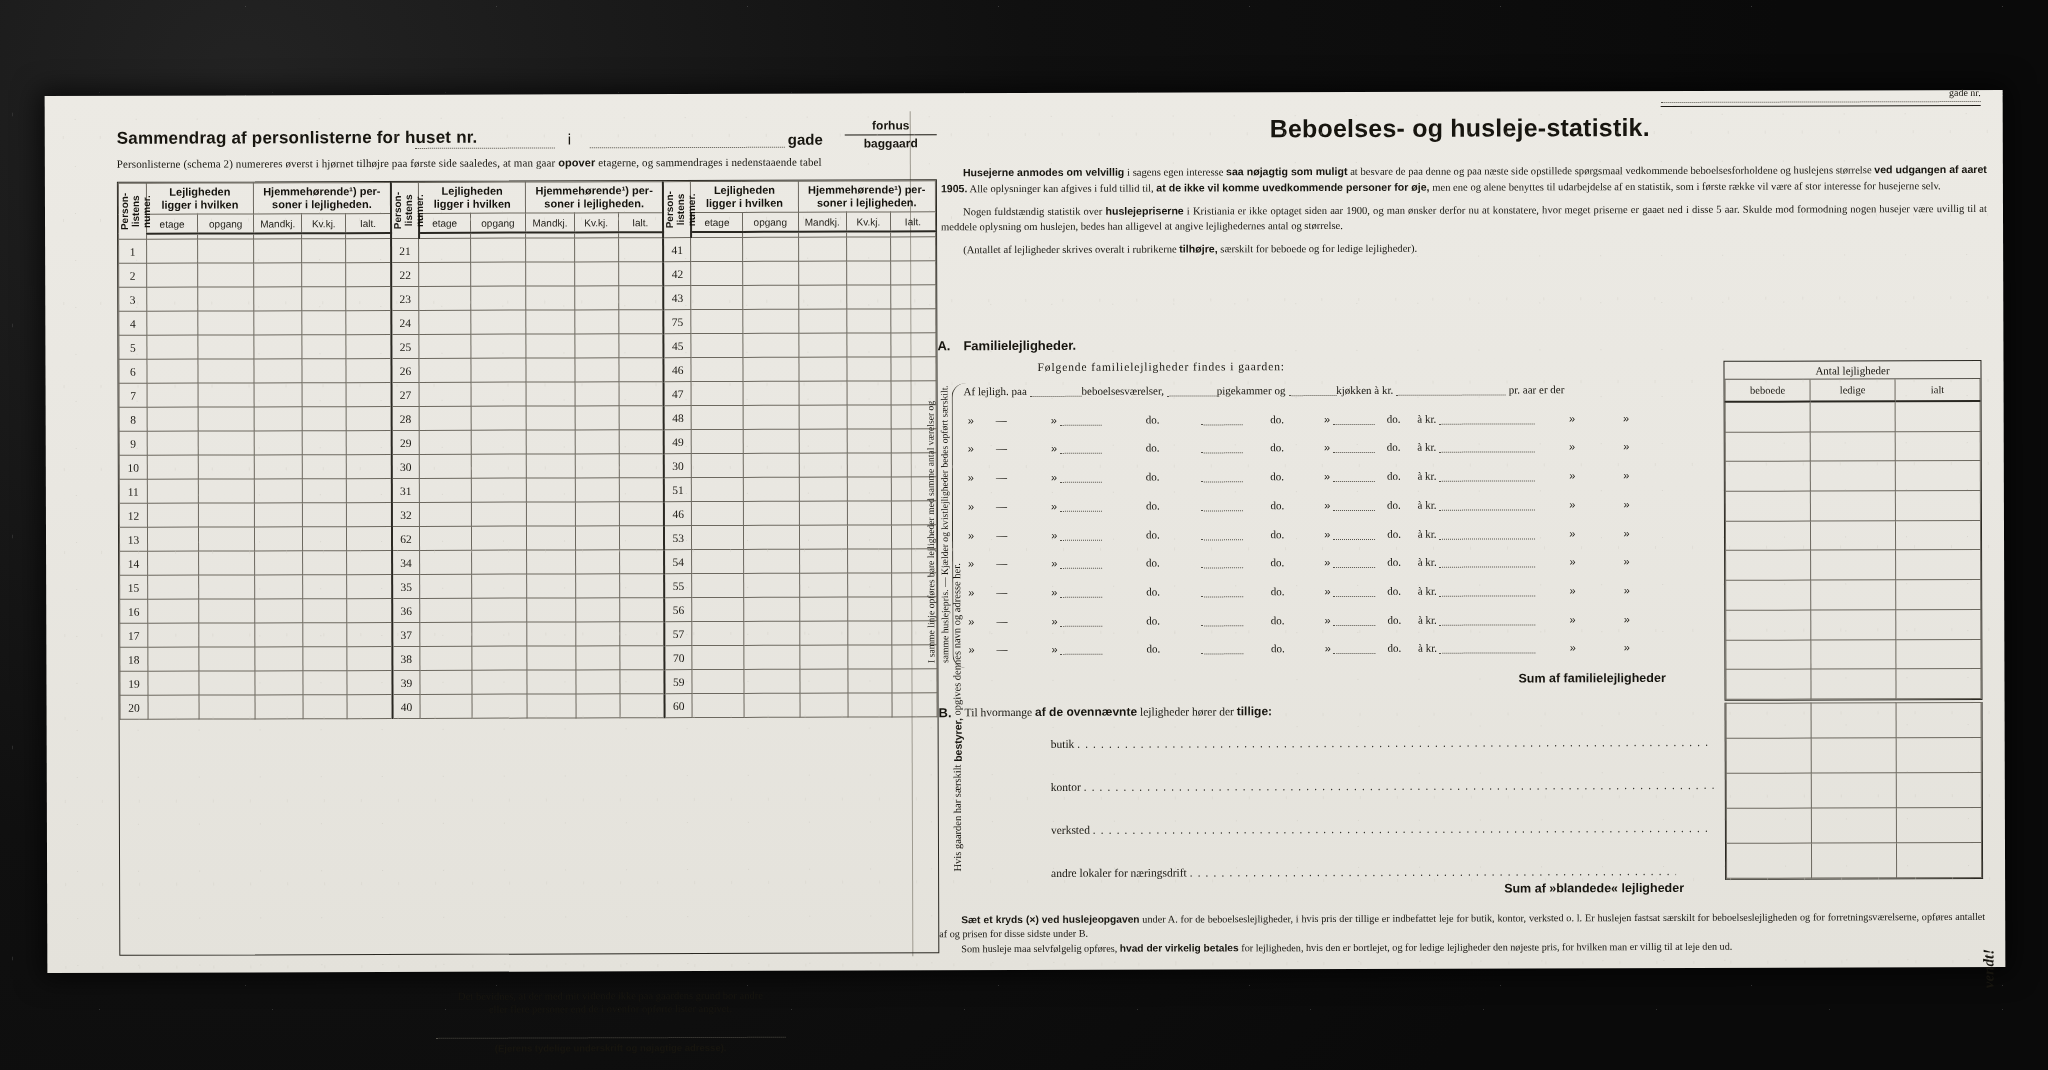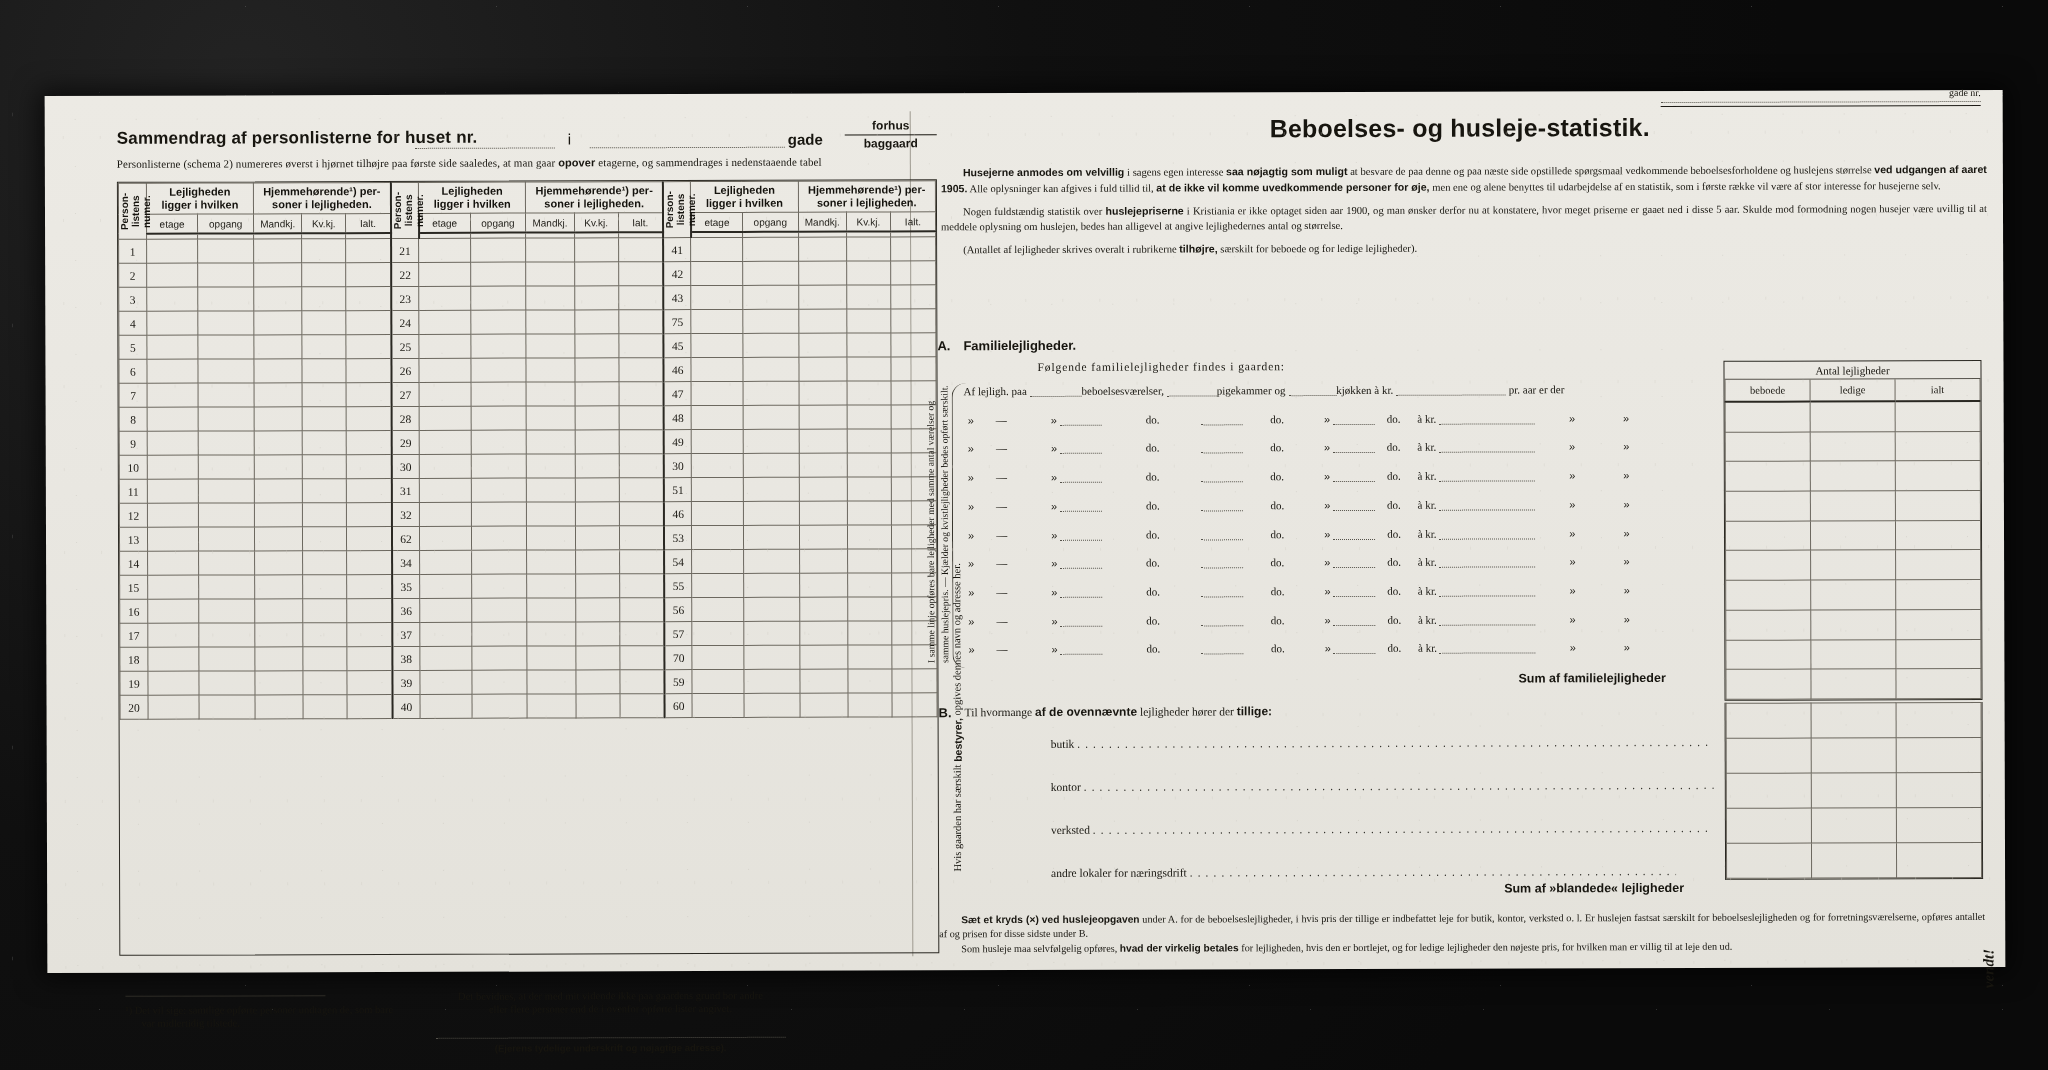--- a/index.html
+++ b/index.html
@@ -657,25 +657,20 @@
                 <td class="blank"></td>
                 <td class="blank"></td>
                 <td class="blank"></td>
                 <td class="blank"></td>
                 <td class="blank"></td>
               </tr>
             </tbody>
         </table>
       </div>
 
-      <div id="l-foot1" class="tiny">
-        <div class="rule"></div>
-        <div>¹) Det vil sige: samtlige opførte personer undtagen de, som bare</div>
-        <div style="padding-left:16px">var midlertidig tilstede.</div>
-      </div>
 
       <div id="l-foot2" class="tiny">
         <div>Det bevidnes, at der med mit vidende ikke paa gaardens grund bor andre</div>
         <div>eller flere personer end de i ovenfor opførte lister angivet.</div>
       </div>
 
       <div id="l-sign">
         <div class="dl"></div>
         <div class="cap">(Ejerens tydelige underskrift og nøjagtige adresse).</div>
       </div>

